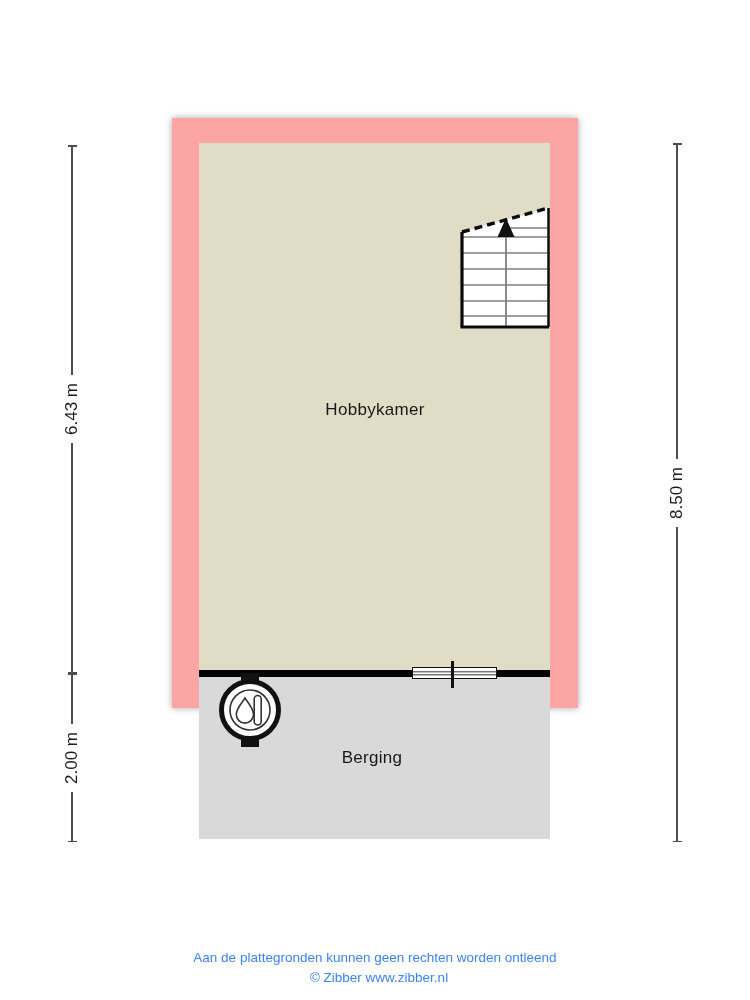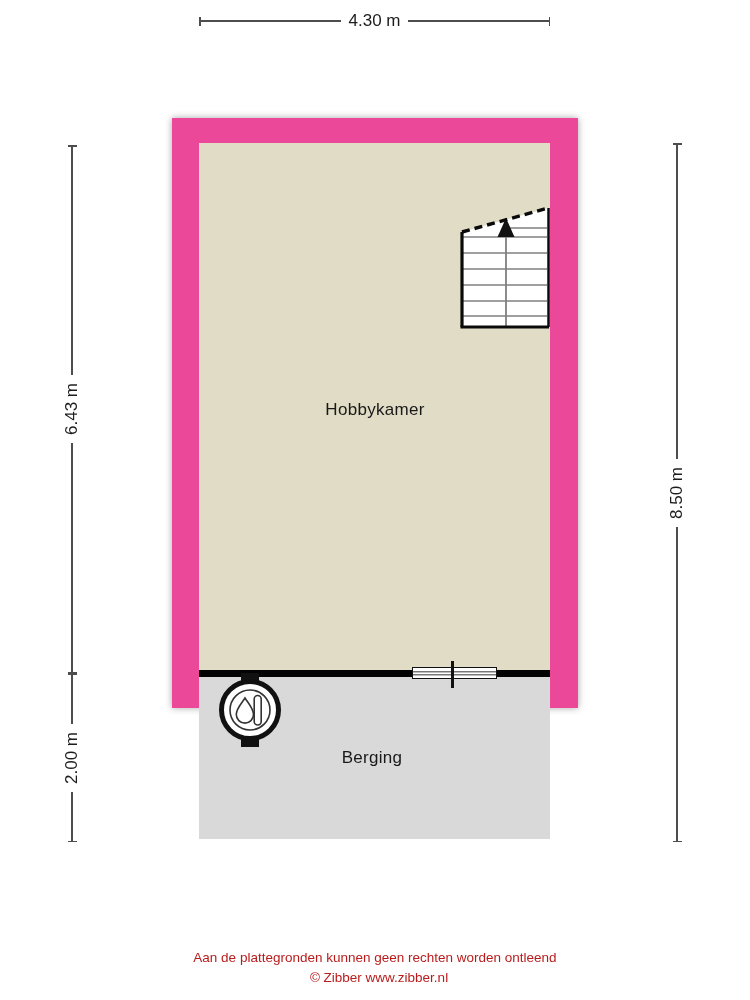--- a/index.html
+++ b/index.html
@@ -16,55 +16,49 @@
   .dim .tick-t{position:absolute;top:0;left:50%;height:1.5px;width:9px;margin-left:-4.5px;background:#4d4d4d;}
   .dim .tick-b{position:absolute;bottom:0;left:50%;height:1.5px;width:9px;margin-left:-4.5px;background:#4d4d4d;}
   .dim .lbl{
     position:absolute;left:50%;top:50%;transform:translate(-50%,-50%);
     background:#ffffff;padding:1px 8px;font-size:17px;color:#1c1c1c;white-space:nowrap;line-height:1.1;
   }
   .dim .lbl.rot{transform:translate(-50%,-50%) rotate(-90deg);}
   
   .plan{
     position:absolute;left:172px;top:118px;width:406px;height:590px;
-    background:#ec4899;box-shadow:0 0 7px rgba(0,0,0,0.35);
+    background:#fca5a5;box-shadow:0 0 7px rgba(0,0,0,0.35);
   }
   .floor{position:absolute;left:27px;width:351px;}
   .floor.hobby{top:25px;height:527px;}
   .floor.berging{top:559px;height:162px;}
   .divider{position:absolute;left:27px;top:552px;width:351px;height:7px;background:#030303;}
   .room-label{
     position:absolute;transform:translate(-50%,-50%);font-size:17px;color:#191919;
     white-space:nowrap;letter-spacing:0.3px;
   }
   .stairs{position:absolute;left:288px;top:86px;width:90px;height:125px;}
   .window-sym{
     position:absolute;left:240px;top:549px;width:85px;height:12px;box-sizing:border-box;
     background-color:#ffffff;border:1.5px solid #111111;
     background-image:linear-gradient(#777,#777),linear-gradient(#777,#777);
     background-size:100% 1.5px,100% 1.5px;background-position:0 2.5px,0 6px;background-repeat:no-repeat;
   }
   .window-tick{position:absolute;left:279px;top:543px;width:2.5px;height:27px;background:#111111;}
   .boiler{position:absolute;left:42px;top:554px;width:72px;height:76px;}
   
-  .footer-line{position:absolute;left:0;right:0;text-align:center;font-size:13.5px;color:#b91c1c;line-height:20px;}
+  .footer-line{position:absolute;left:0;right:0;text-align:center;font-size:13.5px;color:#3b82f6;line-height:20px;}
   .footer-line.l1{top:948px;}
   .footer-line.l2{top:968px;padding-left:8px;}
 </style>
 </head>
 <body>
 
 <div class="stage">
 
-  <div class="dim" style="left:199px;top:16px;width:351px;height:10px;">
-    <div class="line-h"></div>
-    <div class="tick-l"></div>
-    <div class="tick-r"></div>
-    <div class="lbl">4.30 m</div>
-  </div>
 
   <div class="dim" style="left:67px;top:145px;width:10px;height:528px;">
     <div class="line-v"></div>
     <div class="tick-t"></div>
     <div class="tick-b"></div>
     <div class="lbl rot">6.43 m</div>
   </div>
 
   <div class="dim" style="left:67px;top:673px;width:10px;height:169px;">
     <div class="line-v"></div>

